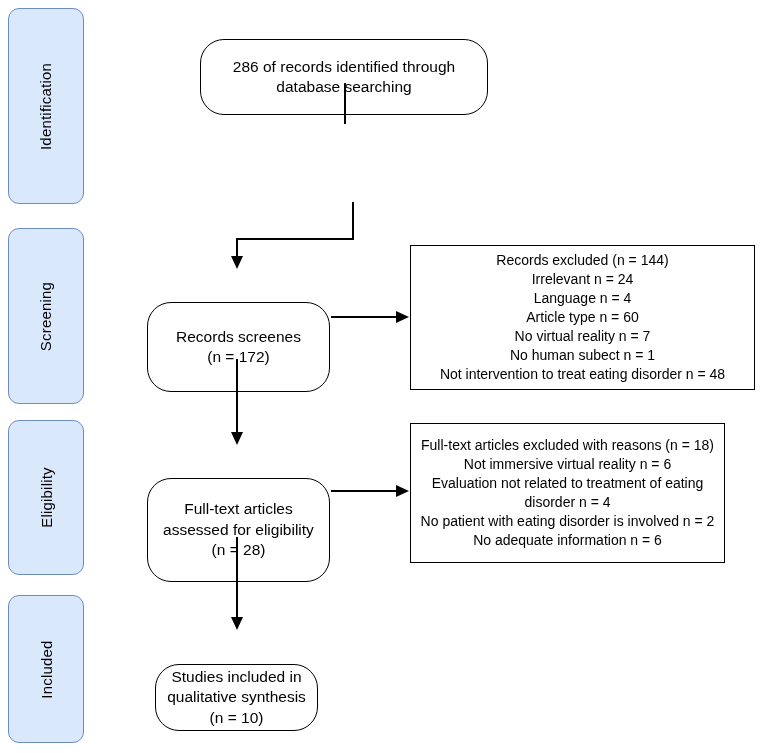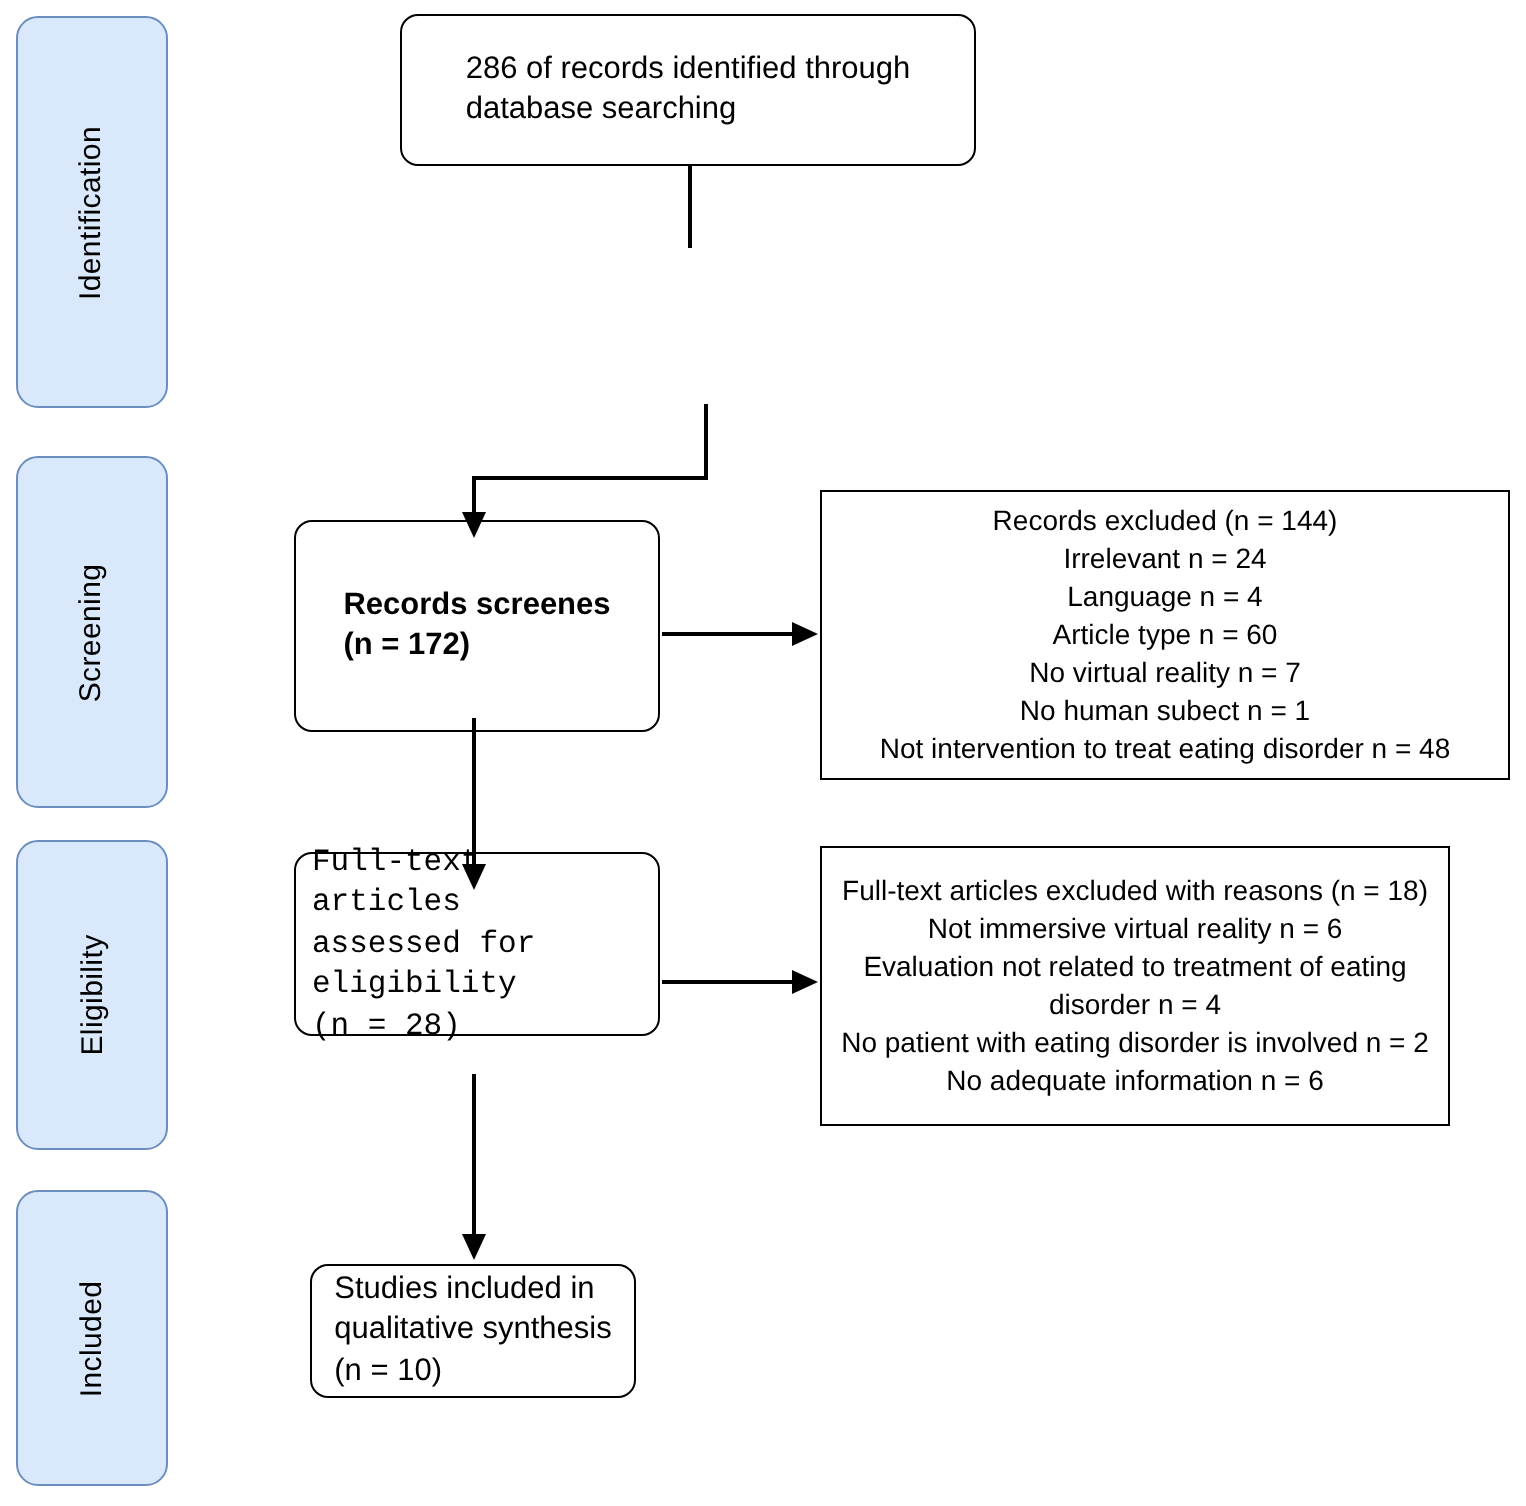--- a/index.html
+++ b/index.html
@@ -29,32 +29,33 @@
   }
   #stage-identification{top:8px;height:196px;}
   #stage-screening{top:228px;height:176px;}
   #stage-eligibility{top:420px;height:155px;}
   #stage-included{top:595px;height:148px;}
   
   .node{
     position:absolute;
     background:var(--node-fill,#ffffff);
     border:1.7px solid var(--node-border,#000000);
-    border-radius:9px;
+    border-radius:24px;
     display:flex;align-items:center;justify-content:center;
-    text-align:left;
+    text-align:center;
     white-space:pre-line;
     font-size:15.5px;line-height:1.32;
     box-sizing:border-box;
     padding:4px 8px;
+    margin-top:32px;
   }
   #node-identified{left:200px;top:7px;width:288px;height:76px;}
   #node-duplicates{left:205px;top:124px;width:292px;height:78px;}
-  #node-screened{left:147px;top:260px;width:183px;height:106px;font-weight:bold;}
-  #node-fulltext{left:147px;top:426px;width:183px;height:92px;font-family:Liberation Mono, monospace;}
+  #node-screened{left:147px;top:270px;width:183px;height:90px;}
+  #node-fulltext{left:147px;top:446px;width:183px;height:104px;}
   #node-included-studies{left:155px;top:632px;width:163px;height:67px;}
   
   .rnode{
     position:absolute;
     background:var(--node-fill,#ffffff);
     border:1.7px solid var(--node-border,#000000);
     display:flex;align-items:center;justify-content:center;
     text-align:center;
     white-space:pre-line;
     font-size:14px;line-height:1.36;

